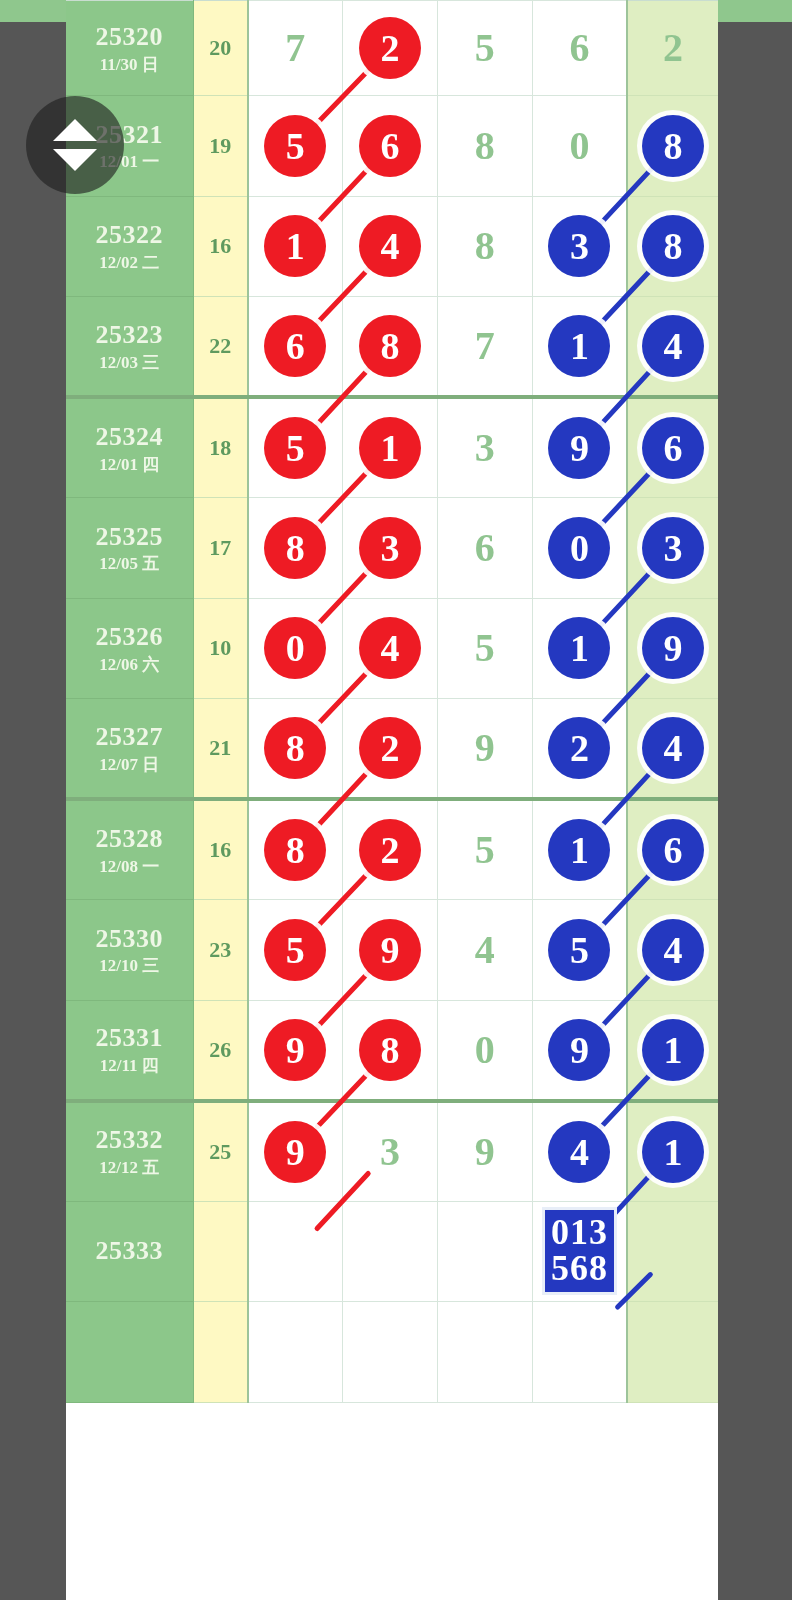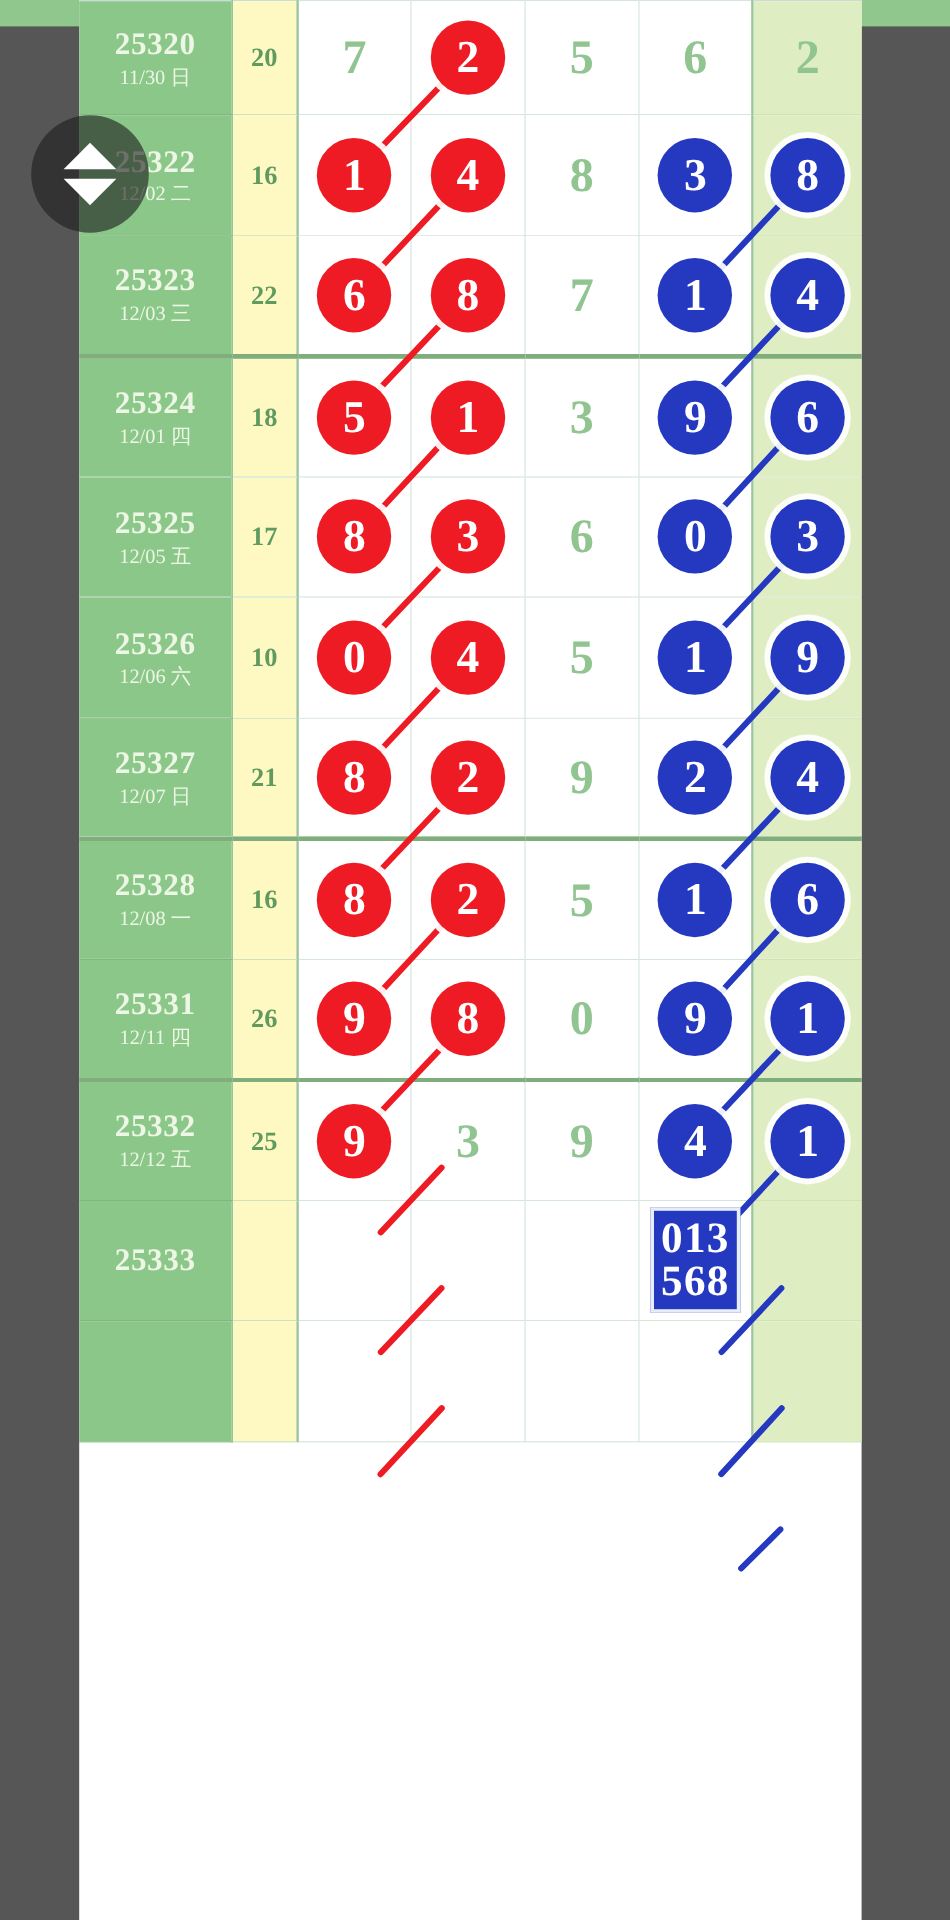--- a/index.html
+++ b/index.html
@@ -39,21 +39,21 @@
     position: relative;
   }
   td.issue {
     background: #8cc78a; color: #eef7e6;
     border-right: 1px solid #7fb87d;
     border-bottom: 1px solid #7fb87d;
     border-left: none;
     line-height: 1.15;
   }
   td.issue .no { font-size: 26px; font-weight: bold; letter-spacing: .5px; }
-  td.issue .dt { font-size: 17px; font-weight: normal; margin-top: 3px; }
+  td.issue .dt { font-size: 17px; font-weight: bold; margin-top: 3px; }
   td.sum {
     background: #fef9c3; color: #5f9a5f;
     font-size: 22px; font-weight: bold;
     border-left: 1px solid #cfe3b7;
     border-right: 2px solid #9dc49a;
     border-bottom: 1px solid #cfe3b7;
   }
   td.pcell { background: #ffffff; border-color: #d7e6dc; }
   td.last {
     background: #dfeec2;
@@ -165,20 +165,32 @@
             </td>
             <td class="sum">20</td>
             <td class="pcell"><span class="plain">7</span></td>
             <td class="pcell"><span class="ball red">2</span></td>
             <td class="pcell"><span class="plain">5</span></td>
             <td class="pcell"><span class="plain">6</span></td>
             <td class="last"><span class="plain">2</span></td>
           </tr>
           <tr class="row">
             <td class="issue">
+              <div class="no">25321</div>
+              <div class="dt">12/01 一</div>
+            </td>
+            <td class="sum">19</td>
+            <td class="pcell"><span class="ball red">5</span></td>
+            <td class="pcell"><span class="ball red">6</span></td>
+            <td class="pcell"><span class="plain">8</span></td>
+            <td class="pcell"><span class="plain">0</span></td>
+            <td class="last"><span class="ball blue">8</span></td>
+          </tr>
+          <tr class="row">
+            <td class="issue">
               <div class="no">25322</div>
               <div class="dt">12/02 二</div>
             </td>
             <td class="sum">16</td>
             <td class="pcell"><span class="ball red">1</span></td>
             <td class="pcell"><span class="ball red">4</span></td>
             <td class="pcell"><span class="plain">8</span></td>
             <td class="pcell"><span class="ball blue">3</span></td>
             <td class="last"><span class="ball blue">8</span></td>
           </tr>
@@ -247,20 +259,32 @@
               <div class="no">25328</div>
               <div class="dt">12/08 一</div>
             </td>
             <td class="sum">16</td>
             <td class="pcell"><span class="ball red">8</span></td>
             <td class="pcell"><span class="ball red">2</span></td>
             <td class="pcell"><span class="plain">5</span></td>
             <td class="pcell"><span class="ball blue">1</span></td>
             <td class="last"><span class="ball blue">6</span></td>
           </tr>
+          <tr class="row">
+            <td class="issue">
+              <div class="no">25330</div>
+              <div class="dt">12/10 三</div>
+            </td>
+            <td class="sum">23</td>
+            <td class="pcell"><span class="ball red">5</span></td>
+            <td class="pcell"><span class="ball red">9</span></td>
+            <td class="pcell"><span class="plain">4</span></td>
+            <td class="pcell"><span class="ball blue">5</span></td>
+            <td class="last"><span class="ball blue">4</span></td>
+          </tr>
           <tr class="row grp">
             <td class="issue">
               <div class="no">25331</div>
               <div class="dt">12/11 四</div>
             </td>
             <td class="sum">26</td>
             <td class="pcell"><span class="ball red">9</span></td>
             <td class="pcell"><span class="ball red">8</span></td>
             <td class="pcell"><span class="plain">0</span></td>
             <td class="pcell"><span class="ball blue">9</span></td>

